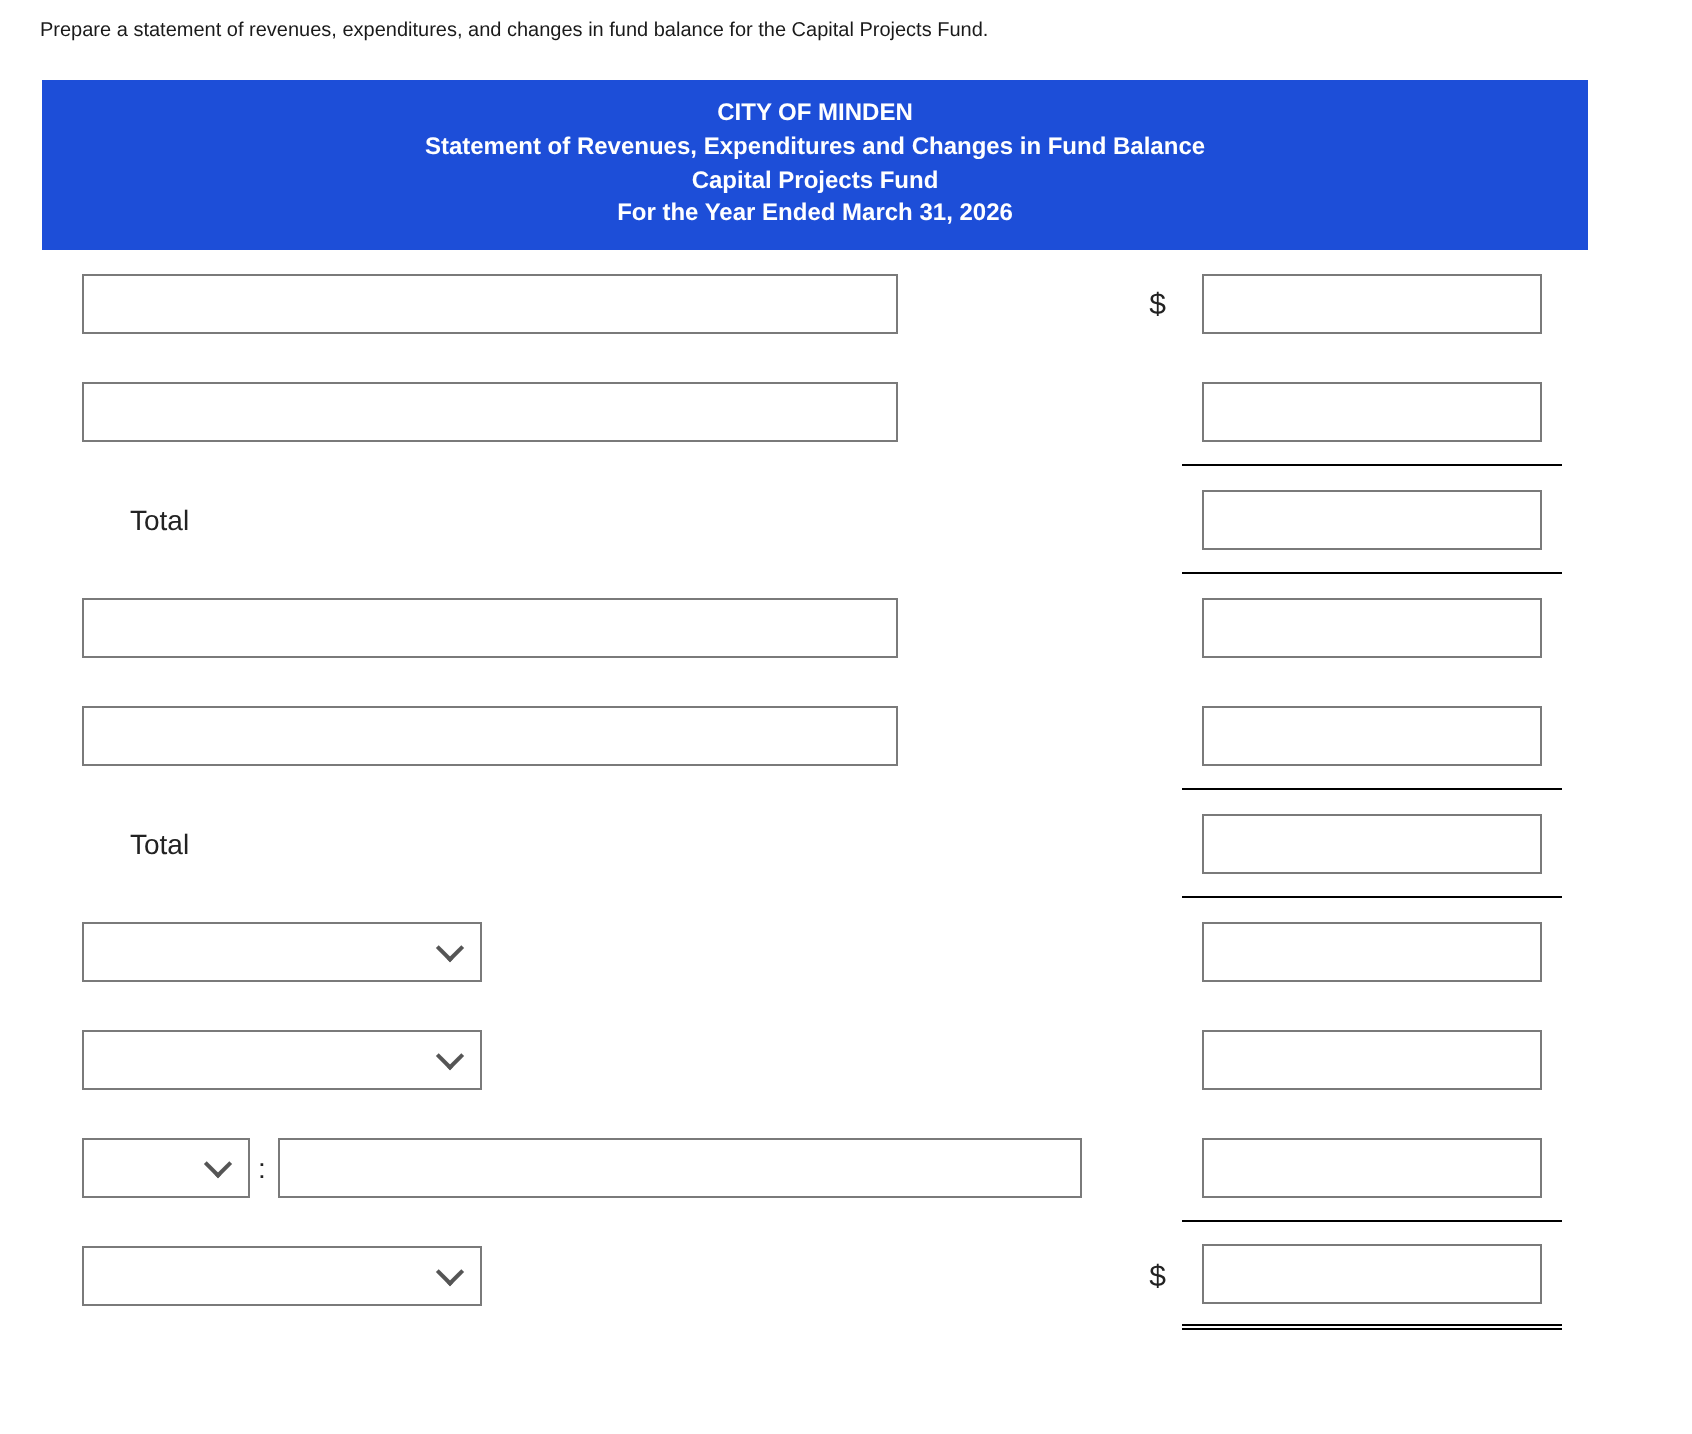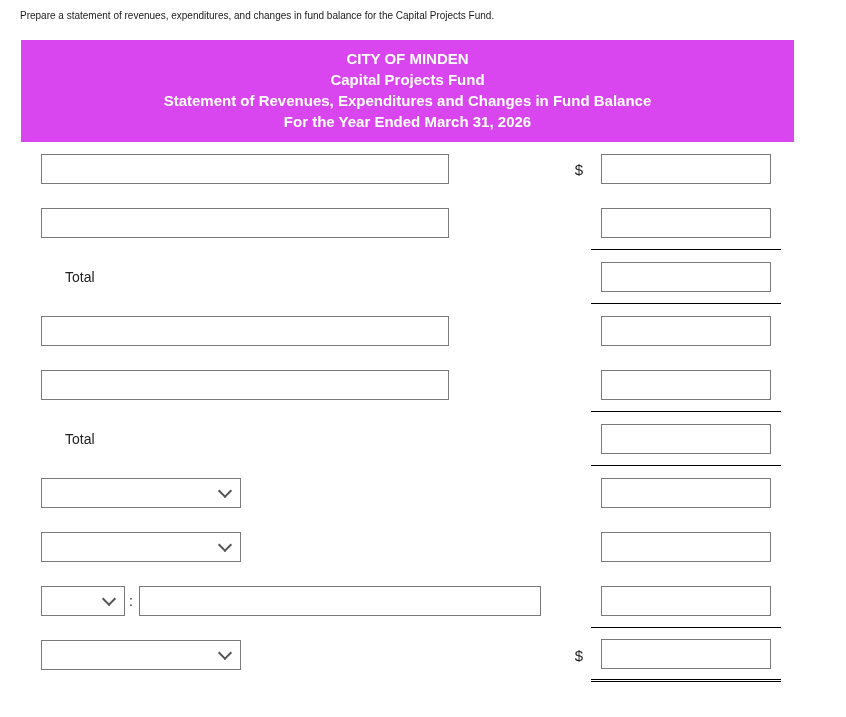--- a/index.html
+++ b/index.html
@@ -13,27 +13,27 @@
     .instruction {
       font-size: 10px;
       color: #1a1a1a;
       margin-bottom: 18px;
     }
     .worksheet {
       width: 775px;
       border: 1px solid #fff;
     }
     .header-block {
-      background: #d946ef;
+      background: #1d4ed8;
       color: #fff;
       text-align: center;
       padding: 8px 0 10px 0;
       font-weight: bold;
       line-height: 1.4;
-      font-size: 15px;
+      font-size: 12px;
     }
     .row {
       display: flex;
       align-items: center;
       height: 54px;
     }
     .label-cell {
       width: 540px;
       display: flex;
       align-items: center;
@@ -127,22 +127,22 @@
   </style>
 </head>
 <body>
 
 <div class="instruction">Prepare a statement of revenues, expenditures, and changes in fund balance for the Capital Projects Fund.</div>
 
 <div class="worksheet">
 
   <div class="header-block">
     <div>CITY OF MINDEN</div>
+    <div>Statement of Revenues, Expenditures and Changes in Fund Balance</div>
     <div>Capital Projects Fund</div>
-    <div>Statement of Revenues, Expenditures and Changes in Fund Balance</div>
     <div>For the Year Ended March 31, 2026</div>
   </div>
 
   <div class="row">
     <div class="label-cell">
       <input type="text" class="text-input" value="" style="">
     </div>
     <div class="dollar-cell">$</div>
     <div class="amount-cell">
       <input type="text" value="" style="">

